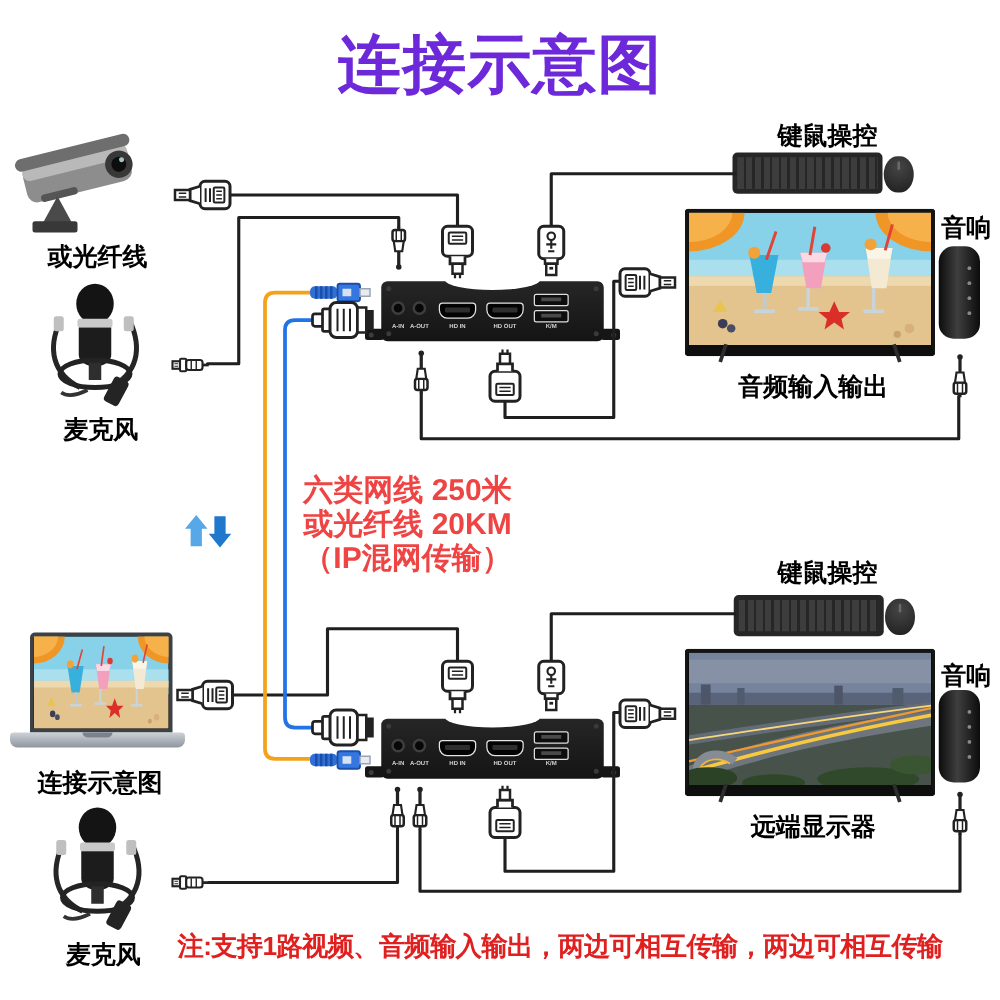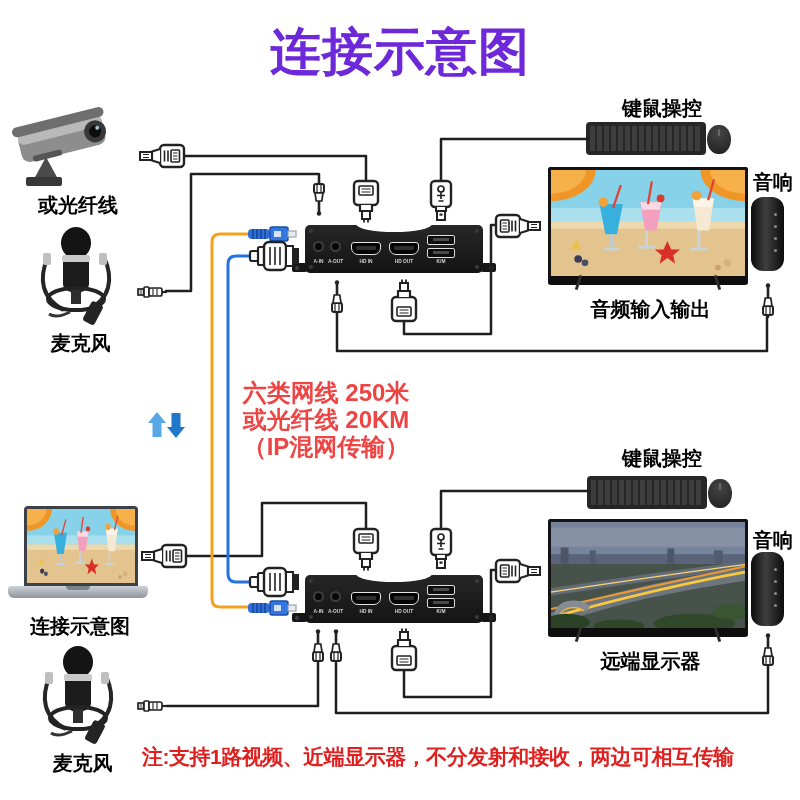--- a/index.html
+++ b/index.html
@@ -396,13 +396,13 @@
     <rect x="69" y="27" width="8" height="12" rx="2" fill="#bfbfbf"></rect>
     <rect x="41" y="64" width="10" height="14" fill="#2e2e2e"></rect>
     <g transform="rotate(28 63 86)">
         <rect x="57" y="76" width="13" height="22" rx="3" fill="#242424"></rect>
       </g>
     <path d="M40,86 q-14,7 -21,2" stroke="#333" stroke-width="3" fill="none"></path>
   </svg>
 </div>
 <div class="abs dev-label txt" style="left:20px;top:750px;width:125px">麦克风</div>
 
-<div class="abs footnote txt">注:支持1路视频、近端显示器，不分发射和接收，两边可相互传输</div>
+<div class="abs footnote txt">注:支持1路视频、音频输入输出，两边可相互传输，两边可相互传输</div>
 
 </body></html>

